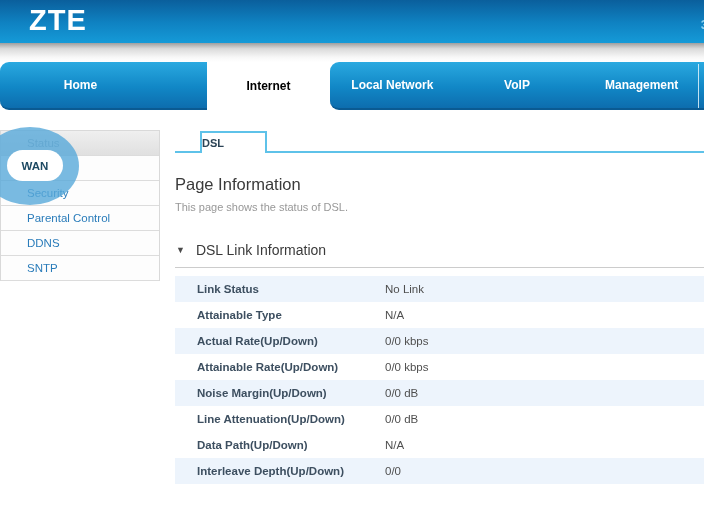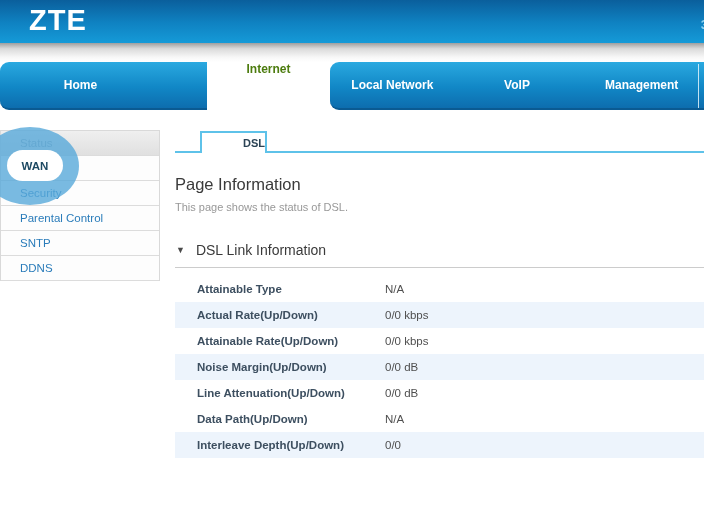--- a/index.html
+++ b/index.html
@@ -33,49 +33,49 @@
   .nav-block {
     position:absolute; top:0; height:48px;
     background:linear-gradient(180deg,#2aa9e0 0%,#1187c6 55%,#0d6dae 100%);
     border-bottom:2px solid #0a5a92;
     display:flex; align-items:center;
     color:#fff; font-size:12px; font-weight:bold;
   }
   .nav-home { left:0; width:207px; border-radius:9px 0 0 9px; justify-content:center; padding-right:46px; }
   .nav-internet {
     position:absolute; left:207px; top:0; width:123px; height:48px;
-    background:#fff; display:flex; justify-content:center;
-    color:#4d7c0f; font-size:12px; font-weight:bold;
+    background:#fff; display:flex; align-items:center; justify-content:center;
+    color:#000000; font-size:12px; font-weight:bold;
   }
   .nav-right { left:330px; width:374px; border-radius:9px 0 0 9px; }
   .nav-right .nav-item { flex:1; text-align:center; cursor:pointer; }
   .nav-sep { position:absolute; left:698px; top:64px; width:1px; height:44px; background:rgba(225,243,252,0.85); }
 
   
   .sidebar {
     position:absolute; left:0; top:130px; width:160px;
     border-left:1px solid #d9d9d9; border-right:1px solid #d9d9d9; border-top:1px solid #d9d9d9;
     background:#fdfdfd;
   }
   .side-item {
-    height:25px; line-height:24px; padding-left:19px;
+    height:25px; line-height:24px; padding-left:26px;
     border-bottom:1px solid #dcdcdc;
     font-size:11.5px; color:#2a7cba; cursor:pointer; background:#fdfdfd;
   }
   .side-item.status { background:linear-gradient(180deg,#efefef 0%,#e0e0e0 100%); color:#93a5b1; }
 
   
   .annotation { position:absolute; left:0; top:0; width:704px; height:514px; pointer-events:none; z-index:60; }
 
   
   .tab-line { position:absolute; left:175px; top:151px; width:529px; height:2px; background:#5ec2e9; }
   .dsl-tab {
     position:absolute; left:200px; top:131px; width:67px; height:22px;
     background:#fff; border:2px solid #5ec2e9; border-bottom:none; z-index:5;
-    display:flex; align-items:center; justify-content:flex-end;
+    display:flex; align-items:center; justify-content:flex-start;
     font-size:11px; font-weight:bold; color:#2b4355; cursor:pointer;
   }
   .page-title { position:absolute; left:175px; top:175px; font-size:16.5px; color:#3a3a3a; }
   .page-desc  { position:absolute; left:175px; top:201px; font-size:11px; color:#989898; }
 
   .section-header { position:absolute; left:176px; top:242px; display:flex; align-items:center; cursor:pointer; }
   .collapse-icon { font-size:9px; color:#4a4a4a; margin-right:11px; }
   .section-title { font-size:14px; color:#3a3a3a; }
   .section-sep { position:absolute; left:175px; top:267px; width:529px; height:1px; background:#cccccc; }
 
@@ -110,39 +110,43 @@
       <div class="nav-item">Management</div>
     </div>
   </div>
   <div class="nav-sep"></div>
 
   <div class="sidebar">
     <div class="side-item status">Status</div>
     <div class="side-item">WAN</div>
     <div class="side-item">Security</div>
     <div class="side-item">Parental Control</div>
+    <div class="side-item">DDNS</div>
     <div class="side-item">SNTP</div>
-    <div class="side-item">DDNS</div>
   </div>
 
   <div class="tab-line"></div>
   <div class="dsl-tab">
     <span>DSL</span>
   </div>
 
   <div class="page-title">Page Information</div>
   <div class="page-desc">This page shows the status of DSL.</div>
 
   <div class="section-header">
     <span class="collapse-icon">▼</span>
     <span class="section-title">DSL Link Information</span>
   </div>
   <div class="section-sep"></div>
 
   <div class="info-table">
+    <div class="t-row odd">
+      <span class="t-label">Link Status</span>
+      <span class="t-value">No Link</span>
+    </div>
     <div class="t-row">
       <span class="t-label">Attainable Type</span>
       <span class="t-value">N/A</span>
     </div>
     <div class="t-row odd">
       <span class="t-label">Actual Rate(Up/Down)</span>
       <span class="t-value">0/0 kbps</span>
     </div>
     <div class="t-row">
       <span class="t-label">Attainable Rate(Up/Down)</span>

